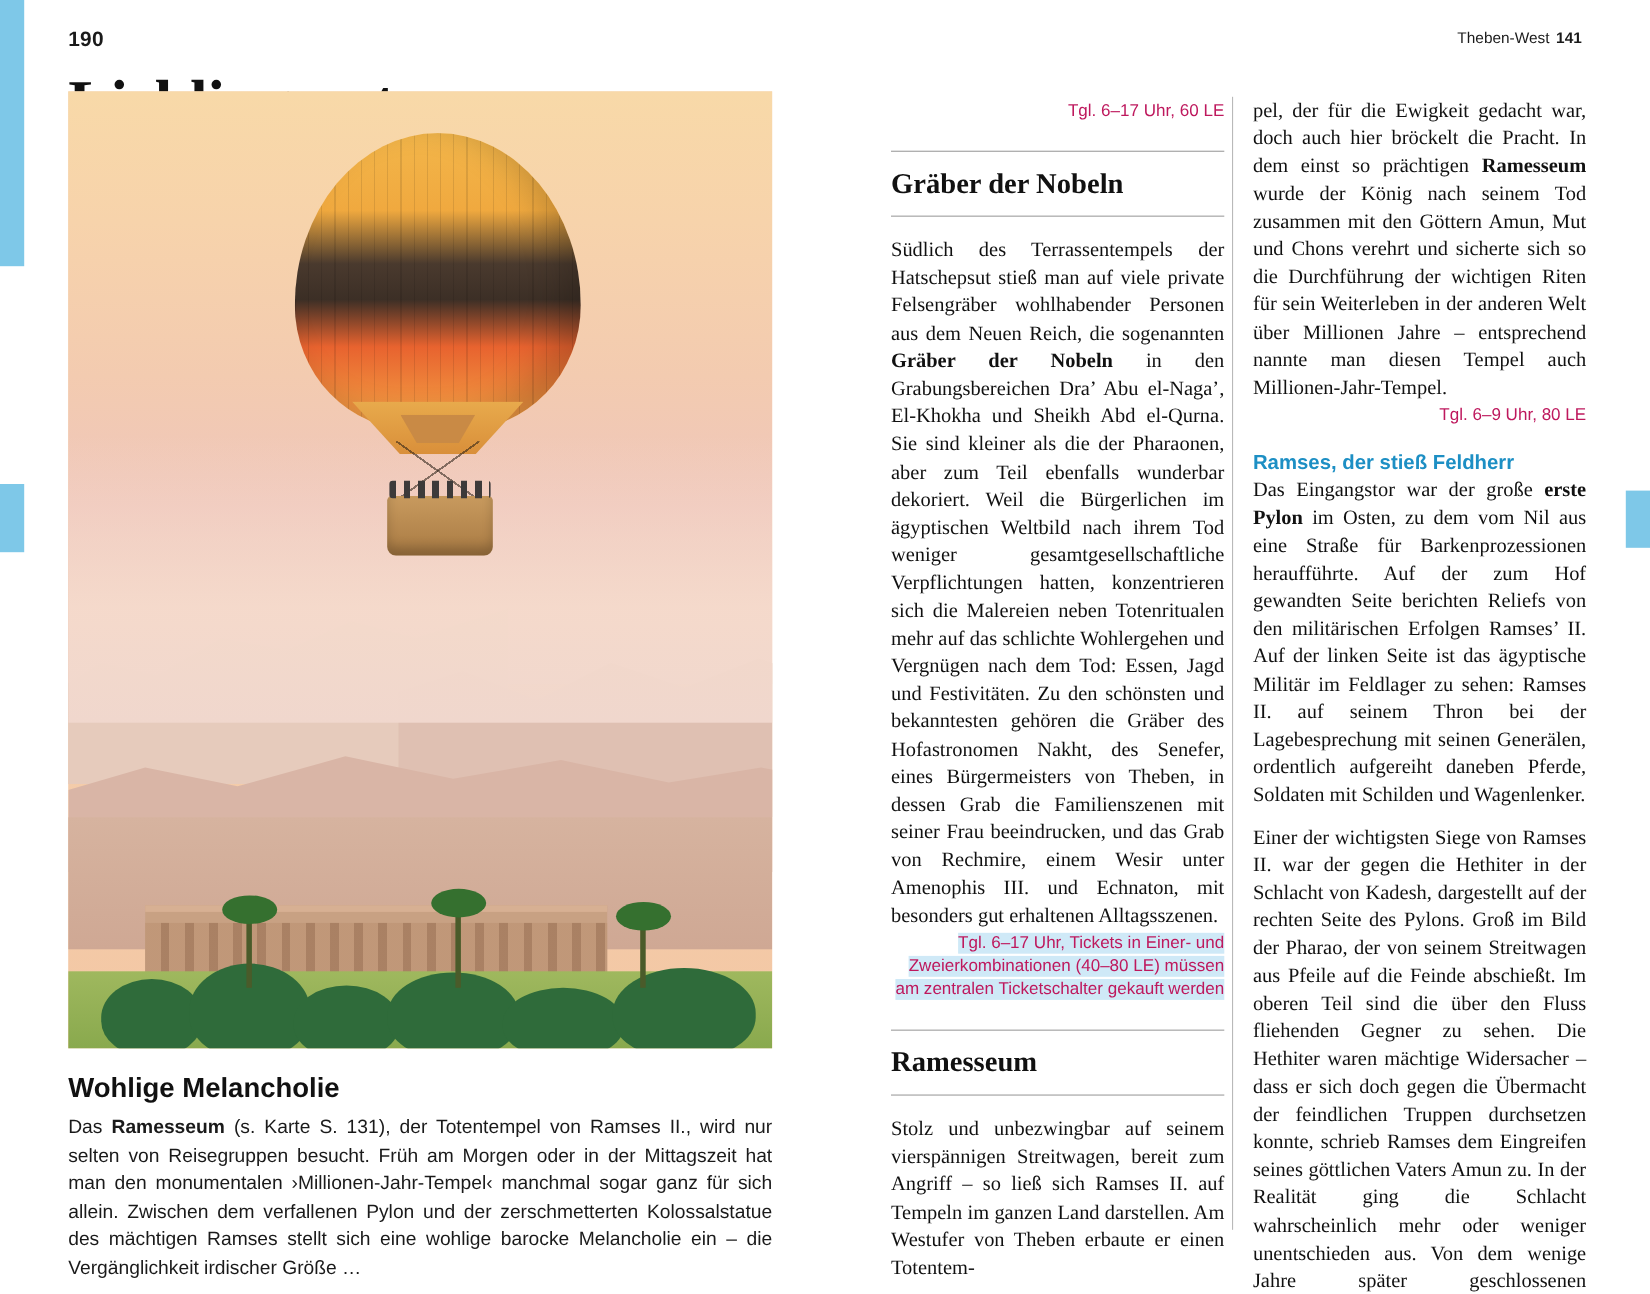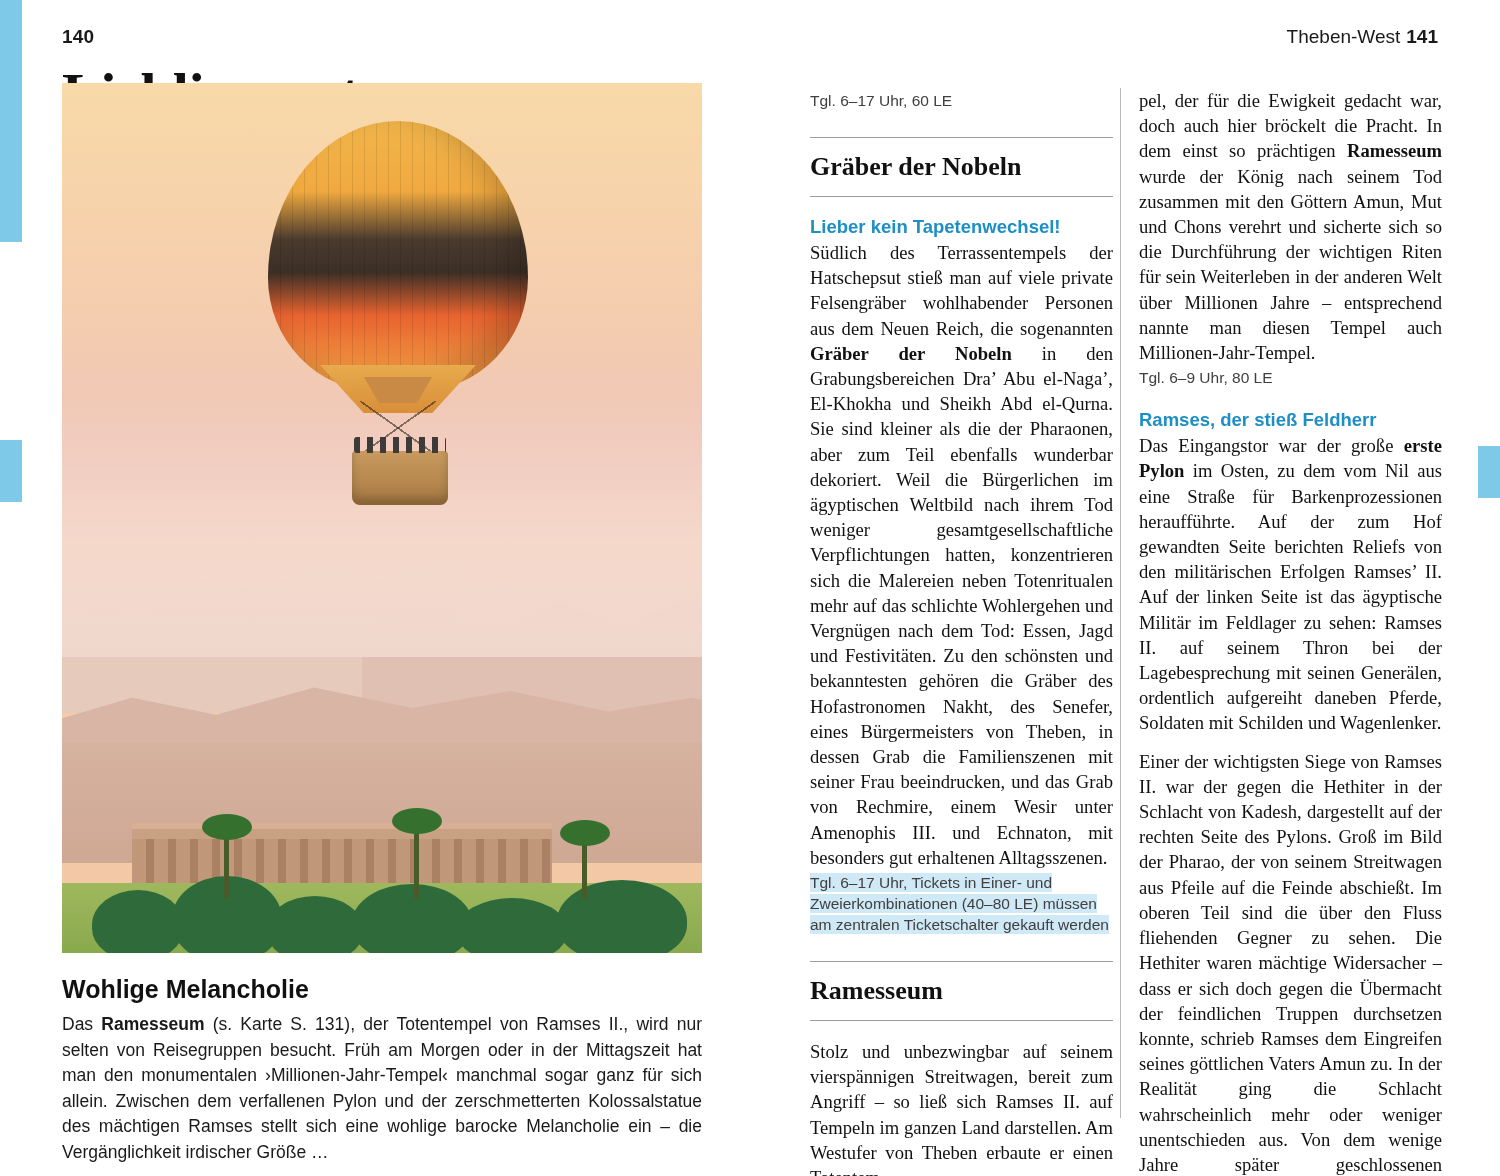--- a/index.html
+++ b/index.html
@@ -47,21 +47,21 @@
     font-weight: bold;
     font-size: 19px;
     color: #1a1a1a;
     letter-spacing: 0.2px;
   }
   .folio-right {
     position: absolute;
     right: 62px;
     top: 26px;
     font-family: "Liberation Sans", sans-serif;
-    font-size: 19px;
+    font-size: 14px;
     color: #1a1a1a;
     margin-left: 36px;
   }
   .folio-right .rh-title { font-weight: normal; }
   .folio-right .rh-num { font-weight: bold; margin-left: 6px; }
 
   
   .left-col {
     position: absolute;
     left: 62px;
@@ -236,22 +236,22 @@
     height: 1030px;
     background: #b9b9b9;
   }
 
   p { margin: 0; }
 
   .info {
     font-family: "Liberation Sans", sans-serif;
     font-size: 15.5px;
     line-height: 21px;
-    color: #404040;
-    text-align: left;
+    color: #be185d;
+    text-align: right;
     margin-top: 2px;
   }
   .info.hl span {
     background: #cfe9f7;
     box-decoration-break: clone;
     -webkit-box-decoration-break: clone;
     padding: 1px 0;
     margin-top: 39px;
   }
 
@@ -289,21 +289,21 @@
 </style>
 </head>
 <body>
 
 <div class="page">
 
   <div class="edge-tab t1"></div>
   <div class="edge-tab t2"></div>
   <div class="edge-tab-right"></div>
 
-  <div class="folio-left">140</div>
+  <div class="folio-left">190</div>
   <div class="folio-right">
     <span class="rh-title">Theben-West</span><span class="rh-num">141</span>
   </div>
 
   <div class="left-col">
     <div class="lieblingsort">Lieblingsort</div>
   </div>
 
   <div class="photo">
     <div class="sky"></div>
@@ -346,21 +346,20 @@
 
   <div class="col-rule"></div>
 
   <div class="col c1">
     <p class="info">Tgl. 6–17 Uhr, 60 LE</p>
 
     <div class="rule-top rule-under">
       <h2 class="sec">Gräber der Nobeln</h2>
     </div>
 
-    <h3 class="sub">Lieber kein Tapetenwechsel!</h3>
     <p class="p"><span>Südlich des Terrassentempels der Hatschepsut stieß man auf viele private Felsengräber wohlhabender Personen aus dem Neuen Reich, die sogenannten </span><b>Gräber der Nobeln</b><span> in den Grabungsbereichen Dra’ Abu el-Naga’, El-Khokha und Sheikh Abd el-Qurna. Sie sind kleiner als die der Pharaonen, aber zum Teil ebenfalls wunderbar dekoriert. Weil die Bürgerlichen im ägyptischen Weltbild nach ihrem Tod weniger gesamtgesellschaftliche Verpflichtungen hatten, konzentrieren sich die Malereien neben Totenritualen mehr auf das schlichte Wohlergehen und Vergnügen nach dem Tod: Essen, Jagd und Festivitäten. Zu den schönsten und bekanntesten gehören die Gräber des Hofastronomen Nakht, des Senefer, eines Bürgermeisters von Theben, in dessen Grab die Familienszenen mit seiner Frau beeindrucken, und das Grab von Rechmire, einem Wesir unter Amenophis III. und Echnaton, mit besonders gut erhaltenen Alltagsszenen.</span></p>
     <p class="info hl"><span>Tgl. 6–17 Uhr, Tickets in Einer- und Zweierkombinationen (40–80 LE) müssen am zentralen Ticketschalter gekauft werden</span></p>
 
     <div class="rule-top rule-under">
       <h2 class="sec">Ramesseum</h2>
     </div>
 
     <p class="p">Stolz und unbezwingbar auf seinem vierspännigen Streitwagen, bereit zum Angriff – so ließ sich Ramses II. auf Tempeln im ganzen Land darstellen. Am Westufer von Theben erbaute er einen Totentem-</p>
   </div>
 

